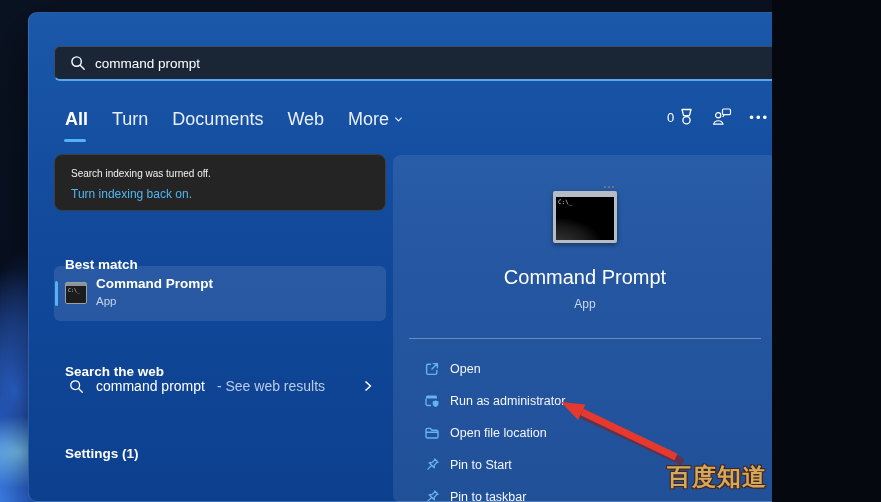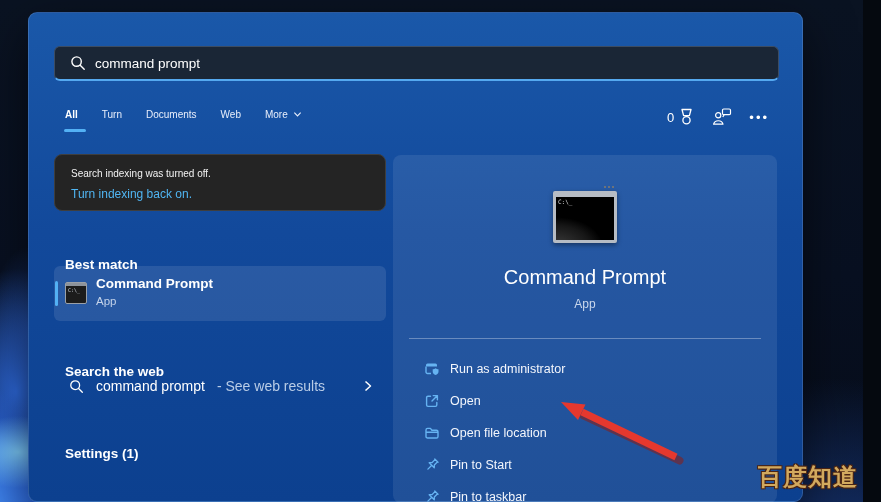--- a/index.html
+++ b/index.html
@@ -1,39 +1,39 @@
 <!DOCTYPE html>
 <html><head>
 <meta charset="utf-8">
 <style>
   * { margin:0; padding:0; box-sizing:border-box; }
   html,body { width:881px; height:502px; background:#05090f; }
   body { font-family:"Liberation Sans", sans-serif; }
-  .stage { position:relative; width:863px; height:502px; overflow:hidden;
+  .stage { position:relative; width:772px; height:502px; overflow:hidden;
     background:
       radial-gradient(90px 60px at 18px 452px, rgba(130,210,250,.9) 0%, rgba(130,210,250,0) 60%),
       radial-gradient(160px 190px at -30px 520px, #4f9bf8 0%, #2a63d8 45%, rgba(42,99,216,0) 72%),
       radial-gradient(110px 190px at 16px 392px, rgba(47,109,228,.95) 0%, rgba(47,109,224,0) 65%),
       radial-gradient(60px 120px at 30px 330px, rgba(40,90,200,.5) 0%, rgba(40,90,200,0) 70%),
       radial-gradient(420px 260px at 830px 560px, rgba(26,63,140,.8) 0%, rgba(26,63,140,0) 70%),
       linear-gradient(180deg, #0a1322 0%, #081021 55%, #070d1a 100%);
   }
   .window { position:absolute; left:28px; top:12px; width:775px; height:490px;
     border-radius:9px; border:1px solid rgba(255,255,255,.14);
     background:linear-gradient(180deg,#1a58a9 0%,#12499b 45%,#0c408f 100%);
     box-shadow:0 18px 50px rgba(0,0,0,.55); }
   
   .searchbox { position:absolute; left:25px; top:33px; width:725px; height:35px;
     background:#1a2636; border:1px solid #3c4c62; border-bottom:2px solid #55a9f0;
     border-radius:6px; display:flex; align-items:center; padding-left:15px; gap:9px; }
   .searchbox input { background:transparent; border:none; outline:none; color:#fff;
     font-size:13.5px; font-family:"Liberation Sans",sans-serif; width:640px; }
   
   .tabs { position:absolute; left:36px; top:96px; display:flex; gap:24px; }
-  .tab { position:relative; color:#e8eefb; font-size:10px; padding-bottom:12px; cursor:default;
+  .tab { position:relative; color:#e8eefb; font-size:18px; padding-bottom:12px; cursor:default;
     display:flex; align-items:center; gap:5px; }
   .tab.active { font-weight:bold; color:#fff; }
   .tab.active .tab-underline { position:absolute; left:-1px; bottom:0; width:22px; height:3px;
     border-radius:2px; background:#53b1f5; }
   .topicons { position:absolute; top:95px; right:33px; display:flex; align-items:center; gap:17px; }
   .rewards { display:flex; align-items:center; gap:4px; color:#fff; font-size:13px; }
   .dots { color:#fff; font-size:13px; letter-spacing:2px; }
   
   .notif { position:absolute; left:25px; top:141px; width:332px; height:57px;
     background:#242424; border:1px solid #3e3e3e; border-radius:8px; padding:8px 16px; }
@@ -185,32 +185,32 @@
           <span class="txt">C:\_</span>
         </div>
       </div>
       <div class="card-title">Command Prompt</div>
       <div class="card-sub">App</div>
       <div class="divider"></div>
 
       <div class="actions">
         <div class="action">
           <svg width="16" height="16" viewBox="0 0 16 16">
+            <path d="M6.5 3.2 H4 a1.4 1.4 0 0 0 -1.4 1.4 V12 a1.4 1.4 0 0 0 1.4 1.4 H11.4 A1.4 1.4 0 0 0 12.8 12 V9.5" fill="none" stroke="#66b3f2" stroke-width="1.4" stroke-linecap="round"></path>
+            <path d="M9.2 2.6 h4.2 v4.2 M13.2 2.8 L8 8" fill="none" stroke="#66b3f2" stroke-width="1.4" stroke-linecap="round" stroke-linejoin="round"></path>
+          </svg>
+          <span>Open</span>
+        </div>
+        <div class="action">
+          <svg width="16" height="16" viewBox="0 0 16 16">
             <path d="M2 5.5 V4 a1.5 1.5 0 0 1 1.5 -1.5 h8 A1.5 1.5 0 0 1 13 4 v1.5 z" fill="#66b3f2"></path>
             <path d="M2 5.5 V11 a1.5 1.5 0 0 0 1.5 1.5 H7" fill="none" stroke="#66b3f2" stroke-width="1.4"></path>
             <path d="M11.6 7.2 c1 .8 1.9 1 2.9 1 v2.6 c0 1.6 -1.2 2.7 -2.9 3.2 c-1.7 -.5 -2.9 -1.6 -2.9 -3.2 V8.2 c1 0 1.9 -.2 2.9 -1 z" fill="#66b3f2"></path>
           </svg>
           <span>Run as administrator</span>
-        </div>
-        <div class="action">
-          <svg width="16" height="16" viewBox="0 0 16 16">
-            <path d="M6.5 3.2 H4 a1.4 1.4 0 0 0 -1.4 1.4 V12 a1.4 1.4 0 0 0 1.4 1.4 H11.4 A1.4 1.4 0 0 0 12.8 12 V9.5" fill="none" stroke="#66b3f2" stroke-width="1.4" stroke-linecap="round"></path>
-            <path d="M9.2 2.6 h4.2 v4.2 M13.2 2.8 L8 8" fill="none" stroke="#66b3f2" stroke-width="1.4" stroke-linecap="round" stroke-linejoin="round"></path>
-          </svg>
-          <span>Open</span>
         </div>
         <div class="action">
           <svg width="16" height="16" viewBox="0 0 16 16">
             <path d="M2 5 c0 -.9 .7 -1.6 1.6 -1.6 h2.8 l1.5 1.8 h4.5 c.9 0 1.6 .7 1.6 1.6 v4.6 c0 .9 -.7 1.6 -1.6 1.6 H3.6 C2.7 13 2 12.3 2 11.4 z M2.2 7.2 h11.6" fill="none" stroke="#66b3f2" stroke-width="1.4" stroke-linejoin="round"></path>
           </svg>
           <span>Open file location</span>
         </div>
         <div class="action">
           <svg width="16" height="16" viewBox="0 0 16 16">
             <g transform="rotate(45 8 8)" fill="none" stroke="#66b3f2" stroke-width="1.3" stroke-linejoin="round" stroke-linecap="round">

